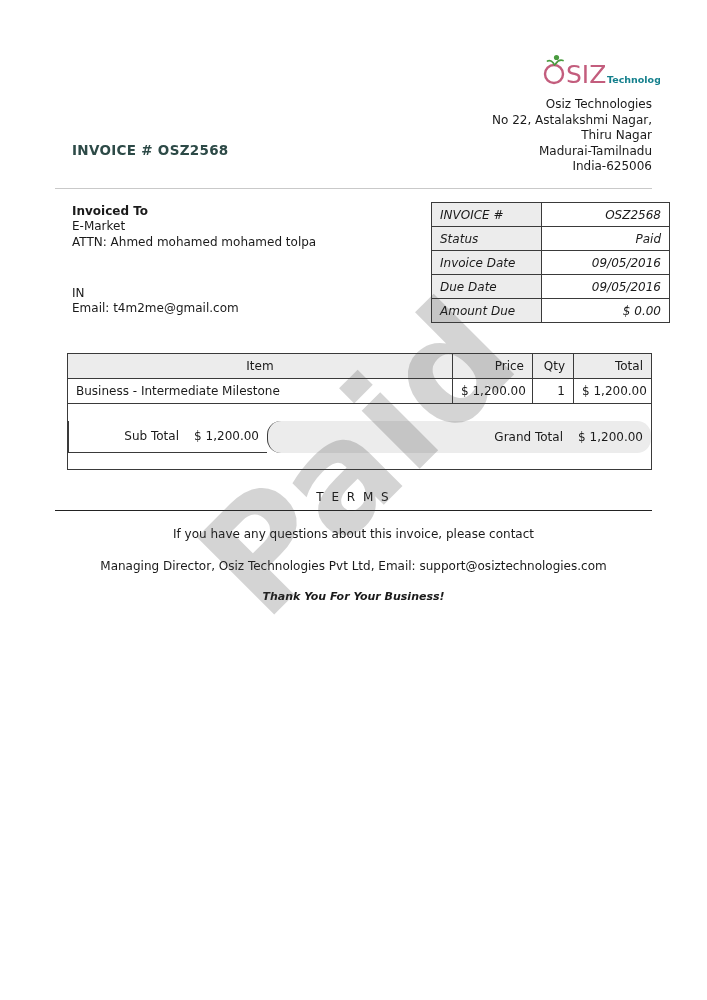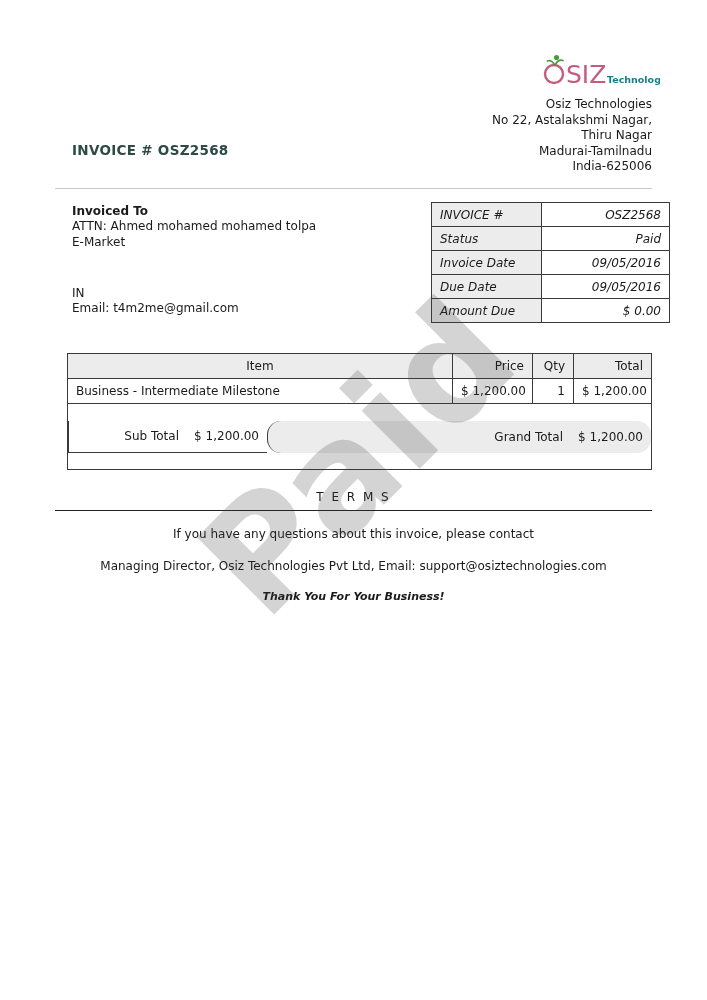--- a/index.html
+++ b/index.html
@@ -95,22 +95,22 @@
     <div>No 22, Astalakshmi Nagar,</div>
     <div>Thiru Nagar</div>
     <div>Madurai-Tamilnadu</div>
     <div>India-625006</div>
   </div>
 
   <div class="rule-gray"></div>
 
   <div class="invoiced-to">
     <div class="heading">Invoiced To</div>
+    <div>E-Market</div>
     <div>ATTN: Ahmed mohamed mohamed tolpa</div>
-    <div>E-Market</div>
     <div class="spacer"></div>
     <div>IN</div>
     <div>Email: t4m2me@gmail.com</div>
   </div>
 
   <table class="details-table">
     <tbody>
       <tr>
         <td class="label">INVOICE #</td>
         <td class="value">OSZ2568</td>

